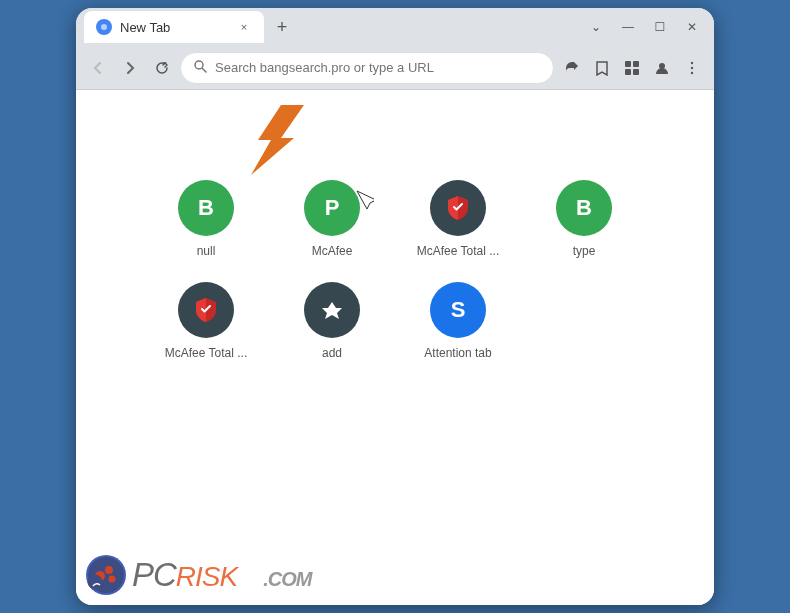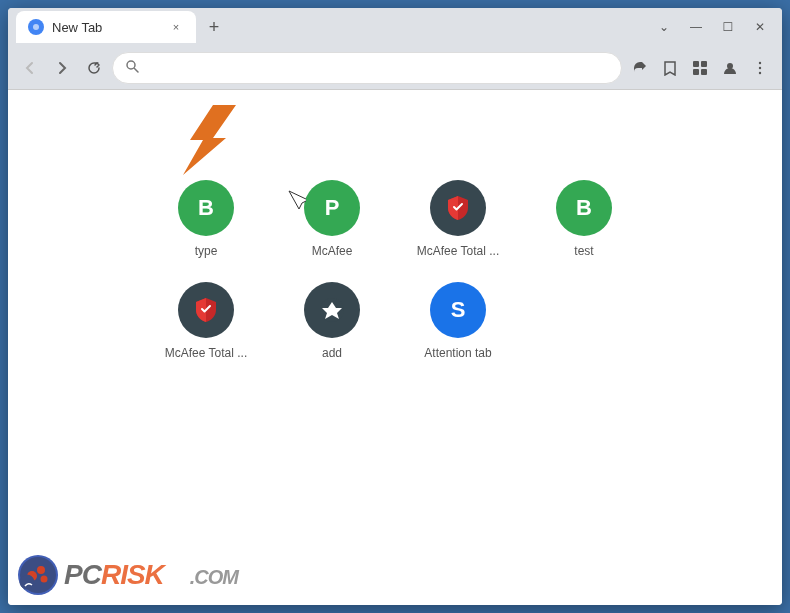--- a/index.html
+++ b/index.html
@@ -6,23 +6,23 @@
     body {
       font-family: 'Segoe UI', Arial, sans-serif;
       background: #3a6ea5;
       width: 790px;
       height: 613px;
       display: flex;
       align-items: center;
       justify-content: center;
     }
     .browser-window {
-      width: 774px;
+      width: 638px;
       height: 597px;
-      border-radius: 4px;
+      border-radius: 16px;
       overflow: hidden;
       box-shadow: 0 4px 20px rgba(0,0,0,0.4);
       display: flex;
       flex-direction: column;
       background: #dee1e6;
     }
     
     .title-bar {
       background: #dee1e6;
       height: 38px;
@@ -302,20 +302,21 @@
           <path d="M11 3l2 2-2 2" stroke="#555" stroke-width="1.5" fill="none" stroke-linecap="round" stroke-linejoin="round"></path>
         </svg>
     </div>
     <div class="address-bar-container">
       <div class="search-icon-wrap">
         <svg width="14" height="14" viewBox="0 0 14 14">
             <circle cx="6" cy="6" r="4" stroke="#777" stroke-width="1.5" fill="none"></circle>
             <line x1="9.5" y1="9.5" x2="13" y2="13" stroke="#777" stroke-width="1.5" stroke-linecap="round"></line>
           </svg>
       </div>
+      <input class="address-input" type="text" readonly="" placeholder="Search bangsearch.pro or type a URL" style="">
     </div>
     <div class="toolbar-actions">
       <div class="toolbar-btn">
         <svg width="16" height="16" viewBox="0 0 16 16">
             <path d="M10 2l4 4-4 4V8H6a4 4 0 0 0-4 4V8a6 6 0 0 1 6-6h2V2z" fill="#555"></path>
           </svg>
       </div>
       <div class="toolbar-btn">
         <svg width="16" height="16" viewBox="0 0 16 16">
             <path d="M3 2h10v13l-5-3-5 3V2z" stroke="#555" stroke-width="1.5" fill="none"></path>
@@ -362,21 +363,21 @@
     <div class="cursor">
       <svg width="18" height="22" viewBox="0 0 18 22">
         <path d="M1 1l10 18 3-6 6-3z" fill="white" stroke="#333" stroke-width="1"></path>
       </svg>
     </div>
 
     <div class="apps-grid">
 
       <div class="app-item">
         <div class="app-icon green">B</div>
-        <span class="app-label">type</span>
+        <span class="app-label">null</span>
       </div>
 
 
       <div class="app-item">
         <div class="app-icon green">P</div>
         <span class="app-label">McAfee</span>
       </div>
 
       <div class="app-item">
         <div class="app-icon" style="background:#37474f;">
@@ -384,21 +385,21 @@
             <path d="M15 3L5 7v8c0 5.5 4.3 10.6 10 12 5.7-1.4 10-6.5 10-12V7z" fill="#c62828"></path>
             <path d="M15 3L5 7v8c0 5.5 4.3 10.6 10 12V3z" fill="#e53935"></path>
             <path d="M11 14l2.5 2.5L19 11" stroke="white" stroke-width="2" fill="none" stroke-linecap="round" stroke-linejoin="round"></path>
           </svg>
         </div>
         <span class="app-label">McAfee Total ...</span>
       </div>
 
       <div class="app-item">
         <div class="app-icon green">B</div>
-        <span class="app-label">test</span>
+        <span class="app-label">type</span>
       </div>
 
       <div class="app-item">
         <div class="app-icon" style="background:#37474f;">
           <svg width="30" height="30" viewBox="0 0 30 30">
             <path d="M15 3L5 7v8c0 5.5 4.3 10.6 10 12 5.7-1.4 10-6.5 10-12V7z" fill="#c62828"></path>
             <path d="M15 3L5 7v8c0 5.5 4.3 10.6 10 12V3z" fill="#e53935"></path>
             <path d="M11 14l2.5 2.5L19 11" stroke="white" stroke-width="2" fill="none" stroke-linecap="round" stroke-linejoin="round"></path>
           </svg>
         </div>
@@ -427,17 +428,17 @@
         <svg width="38" height="38" viewBox="0 0 38 38">
           <circle cx="19" cy="19" r="18" fill="#1a2e6e"></circle>
           <circle cx="13" cy="20" r="5" fill="#cc2200"></circle>
           <circle cx="22" cy="14" r="4" fill="#cc2200"></circle>
           <circle cx="25" cy="23" r="3.5" fill="#cc2200"></circle>
           <circle cx="8" cy="26" r="7" fill="#1a2e6e" stroke="#1a2e6e"></circle>
           <path d="M6 30 Q9 26 13 29" stroke="white" stroke-width="1.5" fill="none"></path>
         </svg>
       </div>
       <div class="watermark-text">
-        <span style="color:#555;font-style:italic;font-weight:700;font-size:28px;">PC</span><span style="color:#e85820;font-style:italic;font-weight:700;font-size:28px;">RISK</span><span style="color:#888;font-style:italic;font-weight:900;font-size:20px;margin-left:26px;">.COM</span>
+        <span style="color:#555;font-style:italic;font-weight:400;font-size:33px;">PC</span><span style="color:#e85820;font-style:italic;font-weight:400;font-size:28px;">RISK</span><span style="color:#888;font-style:italic;font-weight:900;font-size:20px;margin-left:26px;">.COM</span>
       </div>
     </div>
   </div>
 </div>
 
 </body></html>

